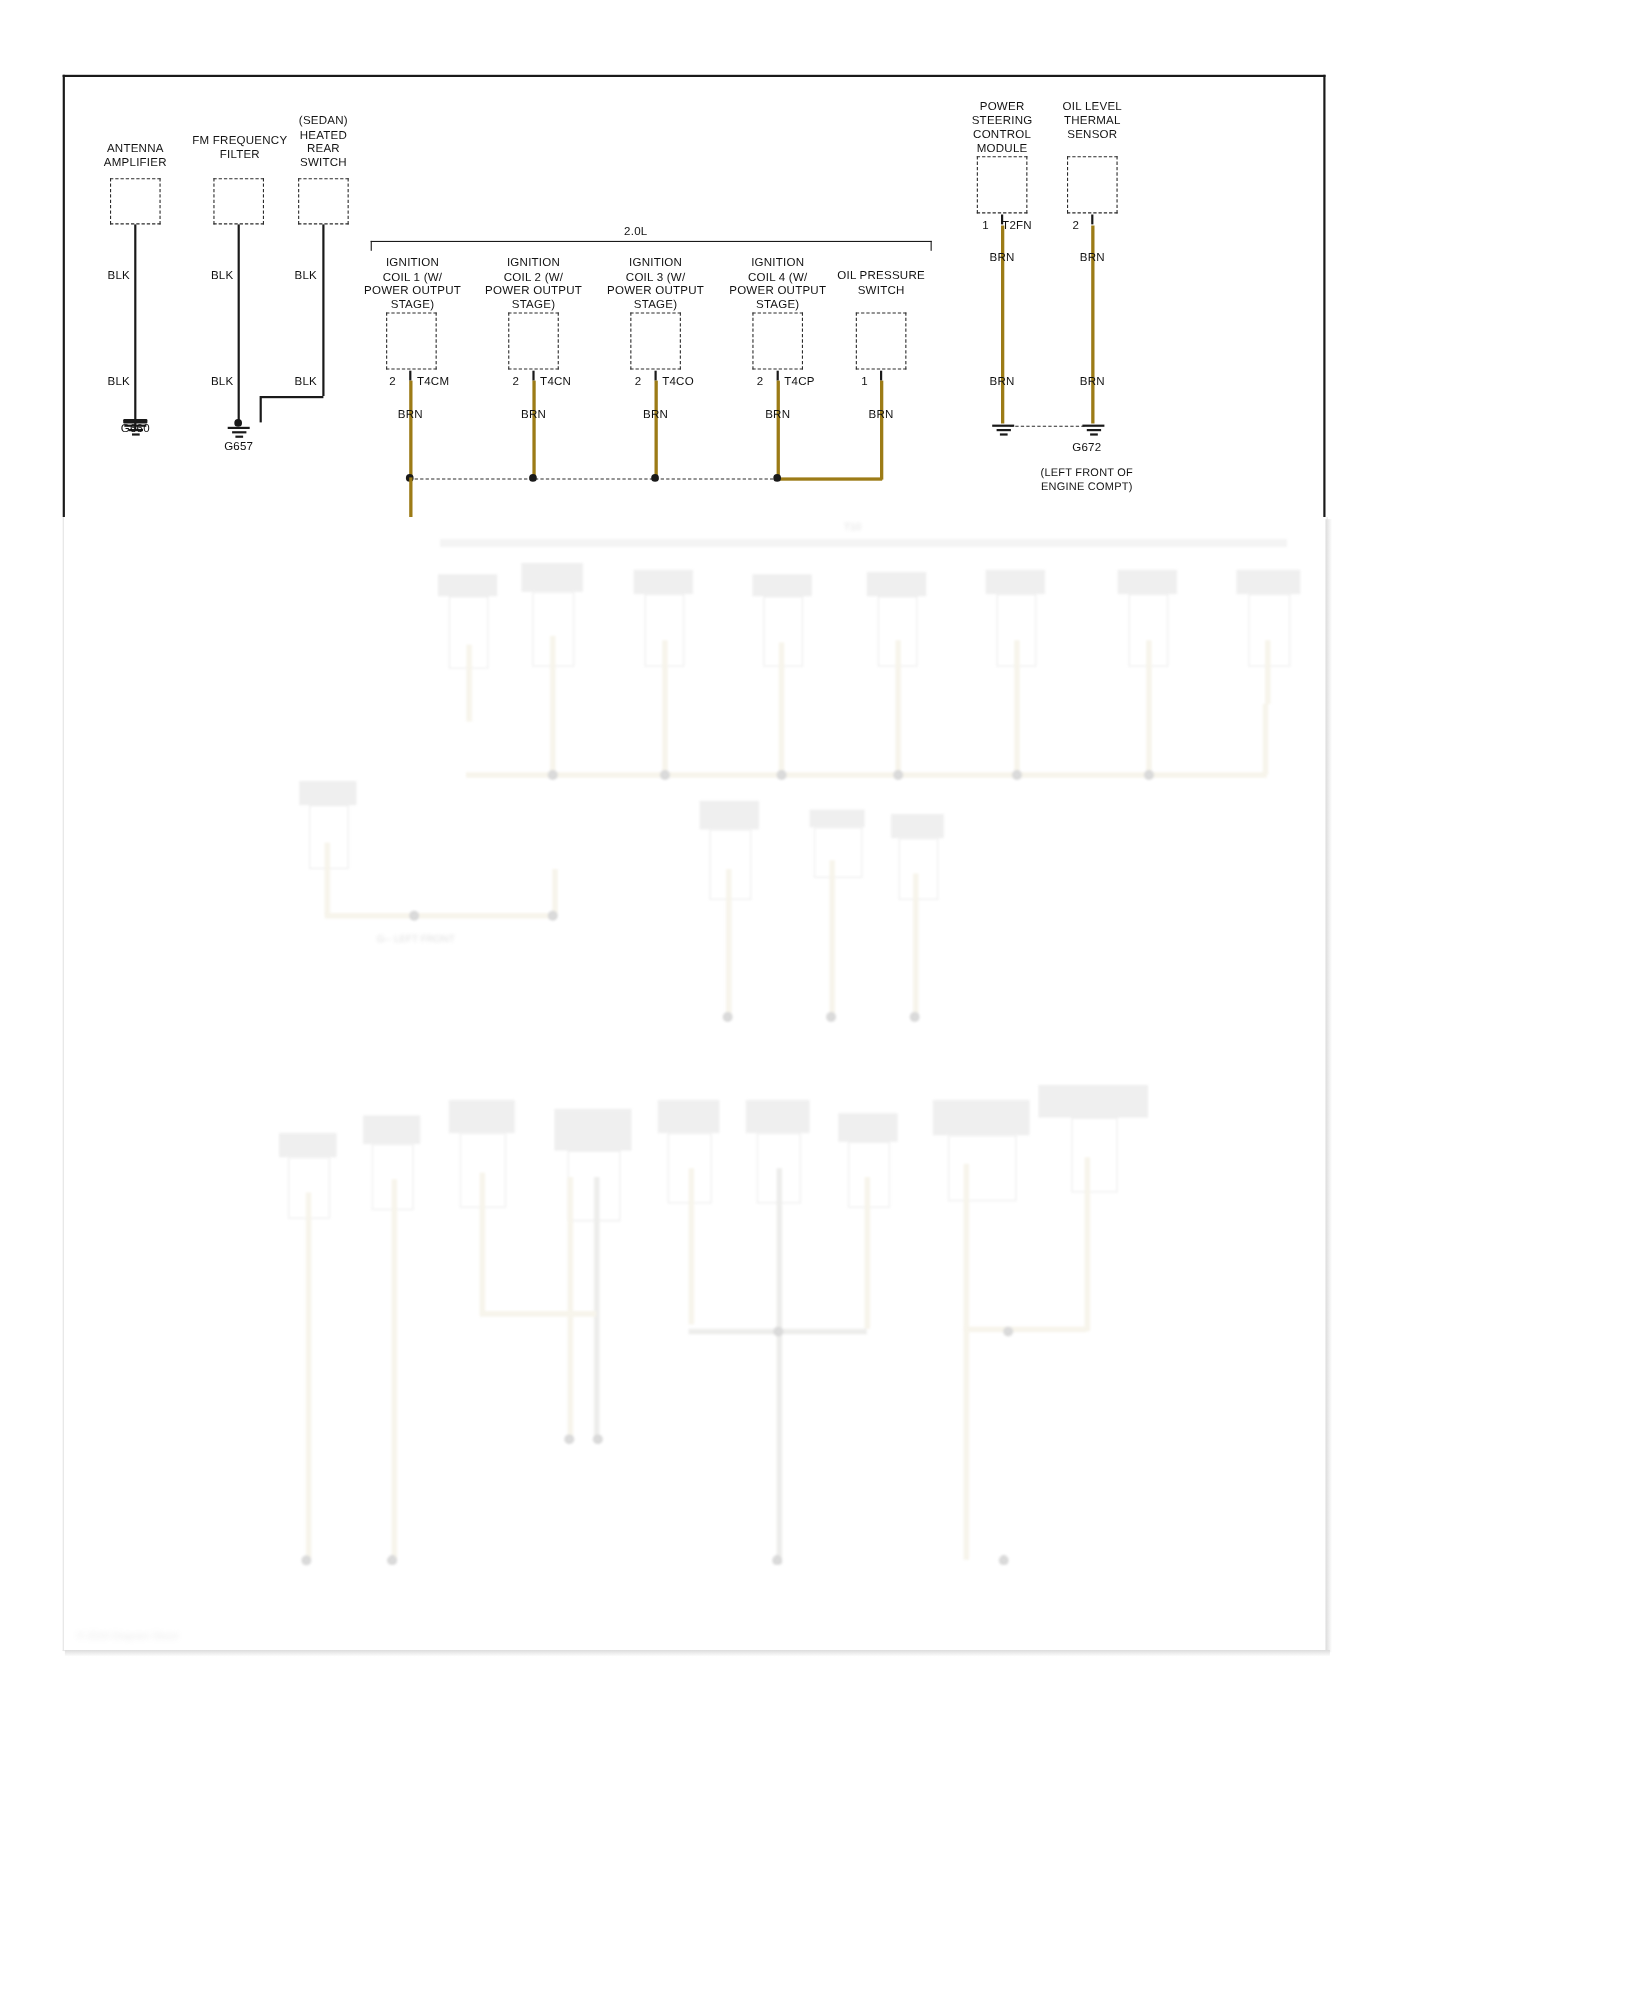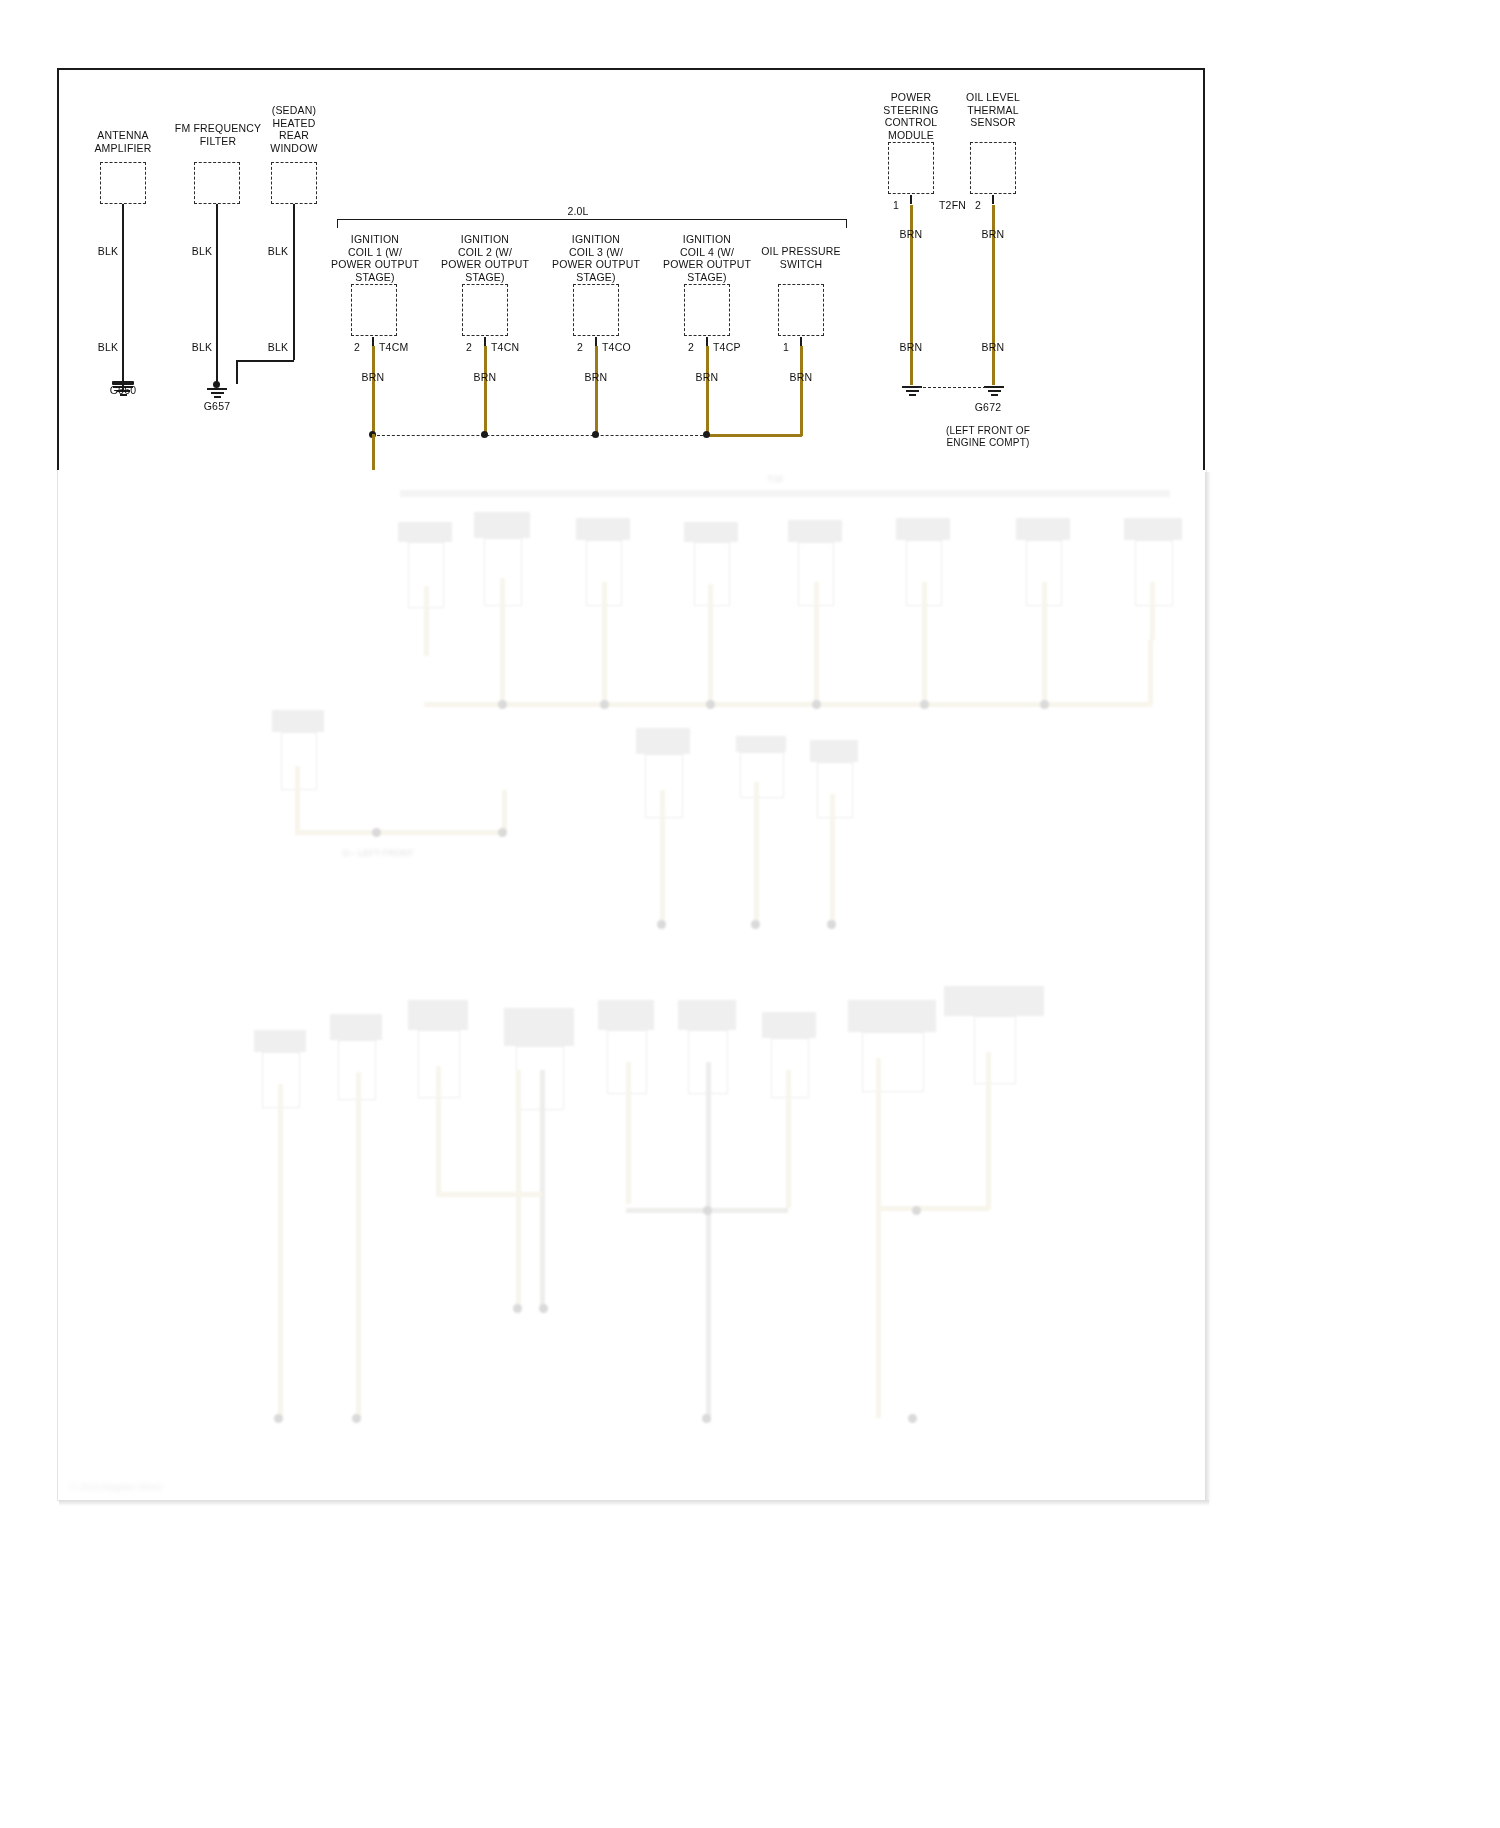--- a/index.html
+++ b/index.html
@@ -85,21 +85,21 @@
   <div class="lbl" style="left:156px;top:122px;width:124px;white-space:pre-line;">FM FREQUENCY
 FILTER</div>
   <div class="box-dash" style="left:194px;top:162px;width:46px;height:42px;"></div>
   <div class="wire-blk" style="left:216px;top:204px;height:180px;"></div>
   <div class="lbl" style="left:182px;top:245px;width:40px;">BLK</div>
   <div class="lbl" style="left:182px;top:341px;width:40px;">BLK</div>
 
   <div class="lbl" style="left:253px;top:104px;width:82px;white-space:pre-line;">(SEDAN)
 HEATED
 REAR
-WINDOW</div>
+SWITCH</div>
   <div class="box-dash" style="left:271px;top:162px;width:46px;height:42px;"></div>
   <div class="wire-blk" style="left:293px;top:204px;height:156px;"></div>
   <div class="lbl" style="left:258px;top:245px;width:40px;">BLK</div>
   <div class="lbl" style="left:258px;top:341px;width:40px;">BLK</div>
 
   <div class="wire-blk-h" style="left:237px;top:360px;width:57px;"></div>
   <div class="wire-blk" style="left:236px;top:360px;height:24px;"></div>
   <div class="dot" style="left:213px;top:381px;"></div>
   <div class="gnd" style="left:206px;top:388px;">
       <i class="g1"></i>
@@ -171,21 +171,21 @@
   <div class="dot" style="left:703px;top:431px;"></div>
   <div class="wire-brn" style="left:372px;top:434px;height:36px;"></div>
 
   <div class="lbl" style="left:865px;top:91px;width:92px;white-space:pre-line;">POWER
 STEERING
 CONTROL
 MODULE</div>
   <div class="box-dash" style="left:888px;top:142px;width:46px;height:52px;"></div>
   <div class="tick" style="left:910px;top:195px;"></div>
   <div class="lbl" style="left:888px;top:199px;width:16px;">1</div>
-  <div class="lbl left" style="left:939px;top:199px;width:52px;">T2FN</div>
+  <div class="lbl left" style="left:911px;top:199px;width:52px;">T2FN</div>
   <div class="wire-brn" style="left:910px;top:205px;height:180px;"></div>
   <div class="lbl" style="left:891px;top:228px;width:40px;">BRN</div>
   <div class="lbl" style="left:891px;top:341px;width:40px;">BRN</div>
   <div class="gnd" style="left:901px;top:386px;">
       <i class="g1"></i>
       <i class="g2"></i>
       <i class="g3"></i>
     </div>
 
   <div class="lbl" style="left:948px;top:91px;width:90px;white-space:pre-line;">OIL LEVEL

